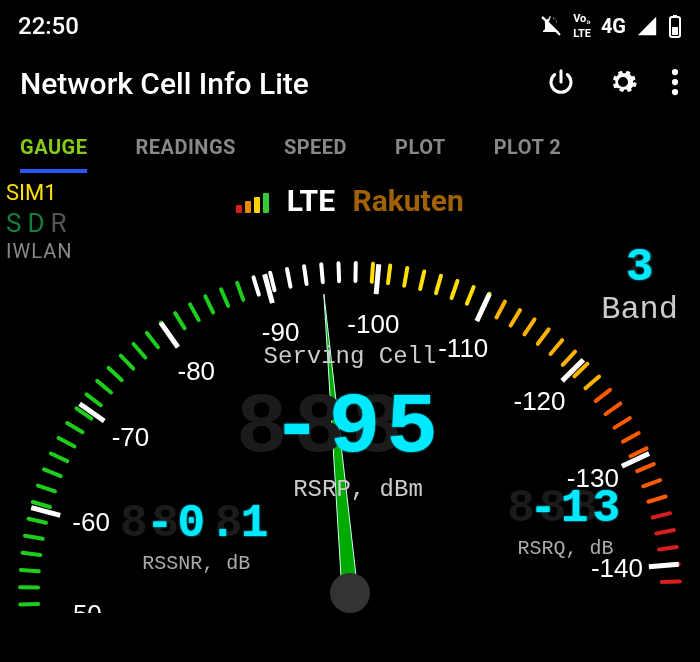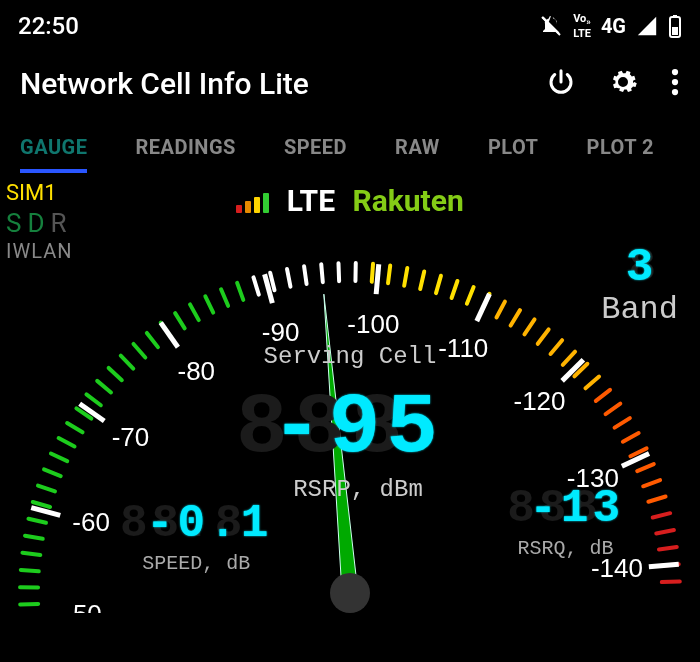--- a/index.html
+++ b/index.html
@@ -10,33 +10,33 @@
   .status-right svg{display:block;}
   .app-bar{display:flex;align-items:center;justify-content:space-between;
            padding:20px 20px 8px 20px;}
   .app-title{font-size:30px;font-weight:500;}
   .app-icons{display:flex;align-items:center;gap:32px;}
   .app-icons .ic{cursor:pointer;}
   .tabs{display:flex;gap:0;padding:16px 0 0 0;overflow:hidden;white-space:nowrap;}
   .tab{font-size:20px;font-weight:700;color:#888;padding:10px 0;margin:0 24px;
        cursor:pointer;letter-spacing:.5px;}
   .tab:first-child{margin-left:20px;}
-  .tab.active{color:#0f766e;border-bottom:4px solid #2a56ff;}
+  .tab.active{color:#84cc16;border-bottom:4px solid #2a56ff;}
   .gauge-area{position:relative;width:700px;height:440px;}
   .gauge-area svg{position:absolute;left:0;top:0;}
   .sim-info{position:absolute;left:6px;top:6px;font-size:22px;line-height:1.25;}
   .sim-info .sim{color:#ffe000;}
   .sim-info .sdr{letter-spacing:6px;font-size:26px;}
   .sim-info .sdr .sd{color:#15803d;}
   .sim-info .sdr .r{color:#555;}
   .sim-info .iwlan{color:#888;font-size:20px;letter-spacing:1px;}
   .net-head{position:absolute;left:0;width:700px;top:10px;text-align:center;
             font-size:30px;font-weight:700;}
   .net-head .lte{color:#fff;margin:0 10px;}
-  .net-head .op{color:#84cc16;text-align:center;}
+  .net-head .op{color:#a16207;text-align:center;}
   .sig-bars{display:inline-flex;align-items:flex-end;gap:3px;vertical-align:-2px;}
   .sig-bars span{display:inline-block;width:6px;border-radius:1px;}
   .sig-bars .b1{height:8px;background:#d71e1e;}
   .sig-bars .b2{height:12px;background:#e68a00;}
   .sig-bars .b3{height:16px;background:#ffd400;}
   .sig-bars .b4{height:20px;background:#32cd32;}
   .serving{position:absolute;left:0;width:700px;text-align:center;top:170px;
            color:#ccc;font-size:24px;font-family:"Courier New",monospace;}
   .seg{font-family:"Courier New",monospace;font-weight:700;color:#00eaff;
        text-shadow:0 0 2px #00eaff;}
@@ -102,21 +102,20 @@
           <circle cx="3" cy="20" r="2.5" fill="#fff"></circle>
         </svg>
     </span>
   </div>
 </div>
 
 <div class="tabs" id="tabbar">
     <div class="tab active">GAUGE</div>
     <div class="tab">READINGS</div>
     <div class="tab">SPEED</div>
-    <div class="tab">RAW</div>
     <div class="tab">PLOT</div>
     <div class="tab">PLOT 2</div>
   </div>
 
 <div class="gauge-area">
   <div class="sim-info">
     <div class="sim">SIM1</div>
     <div class="sdr">
       <span class="sd">SD</span><span class="r">R</span>
     </div>
@@ -235,21 +234,21 @@
     <span class="seg ghost">888</span>
     <span class="seg" style="margin-left:-3.2ch">-95</span>
   </div>
   <div class="rsrp-lbl">RSRP, dBm</div>
 
   <div class="rssnr">
     <div class="mini-val">
       <span class="seg ghost">88.8</span>
       <span class="seg" style="margin-left:-4.2ch">-0.1</span>
     </div>
-    <div class="mini-lbl">SPEED, dB</div>
+    <div class="mini-lbl">RSSNR, dB</div>
   </div>
 
   <div class="rsrq">
     <div class="mini-val">
       <span class="seg ghost">888</span>
       <span class="seg" style="margin-left:-3.2ch">-13</span>
     </div>
     <div class="mini-lbl">RSRQ, dB</div>
   </div>
 </div>

